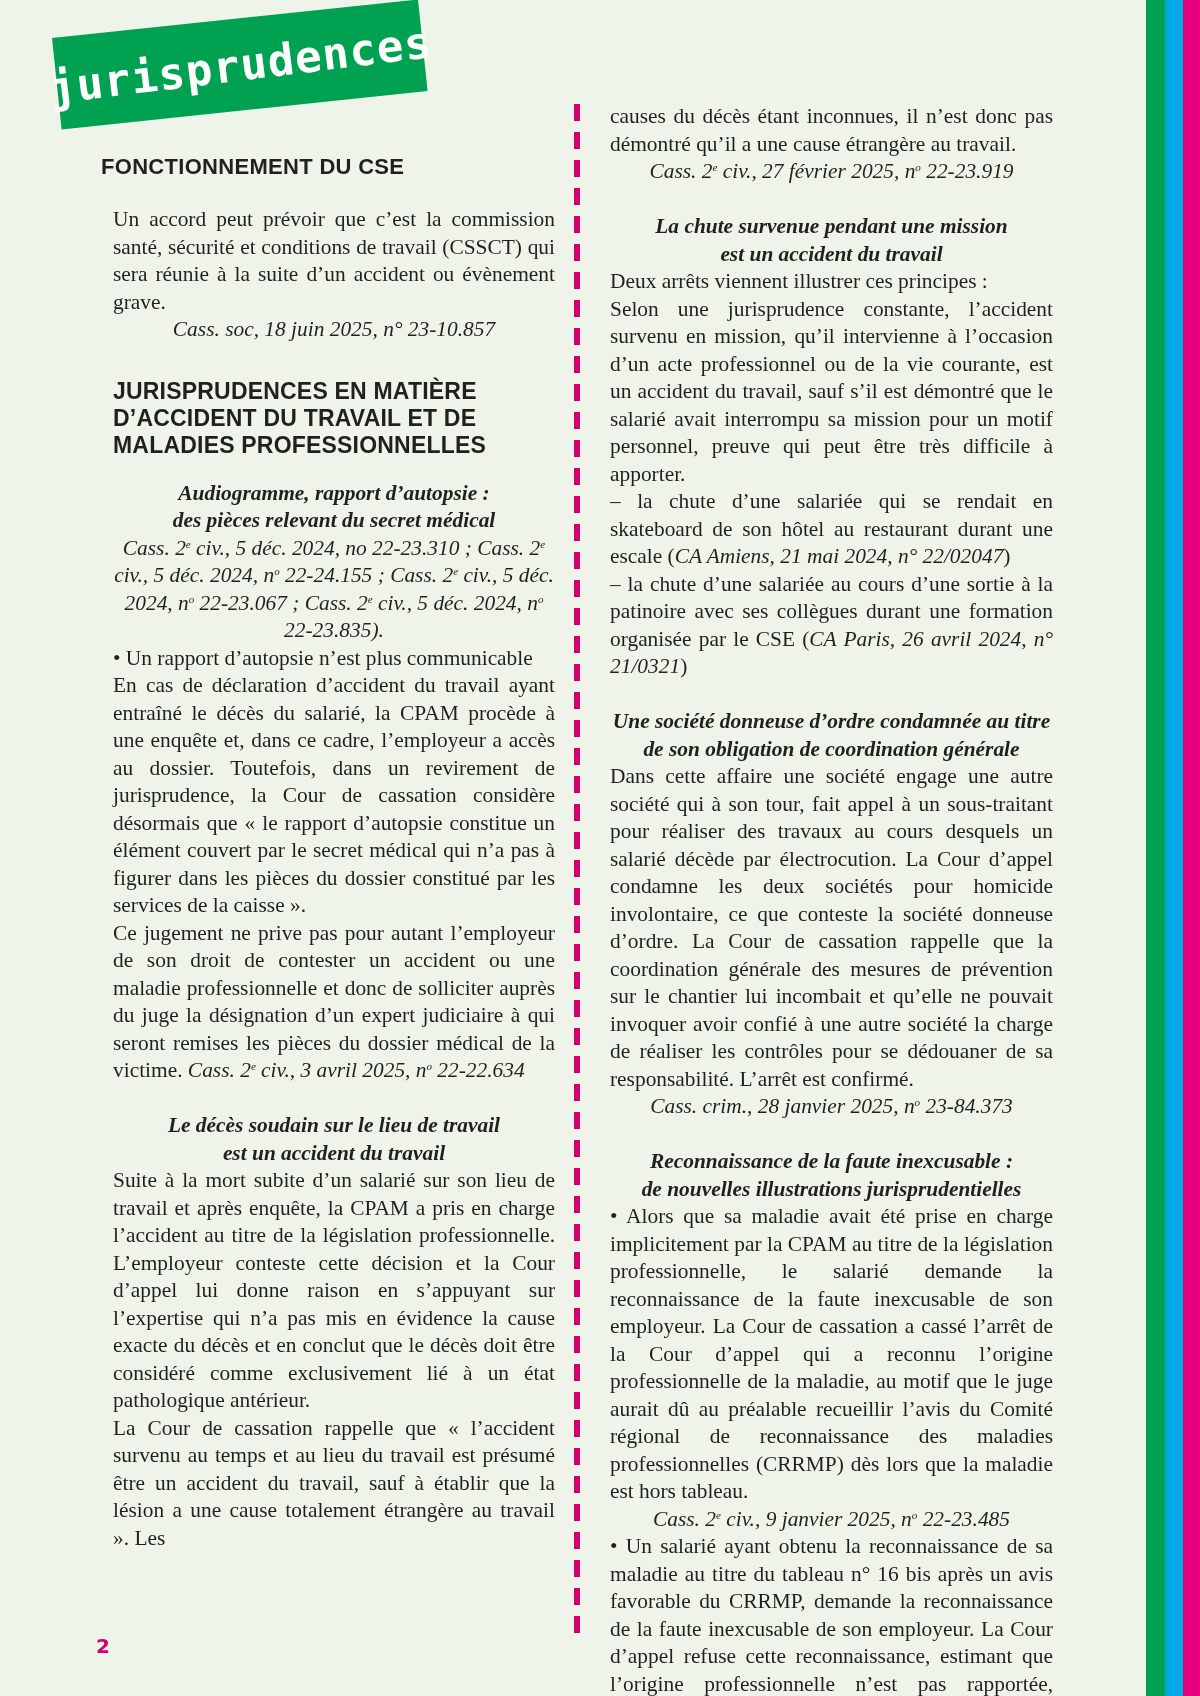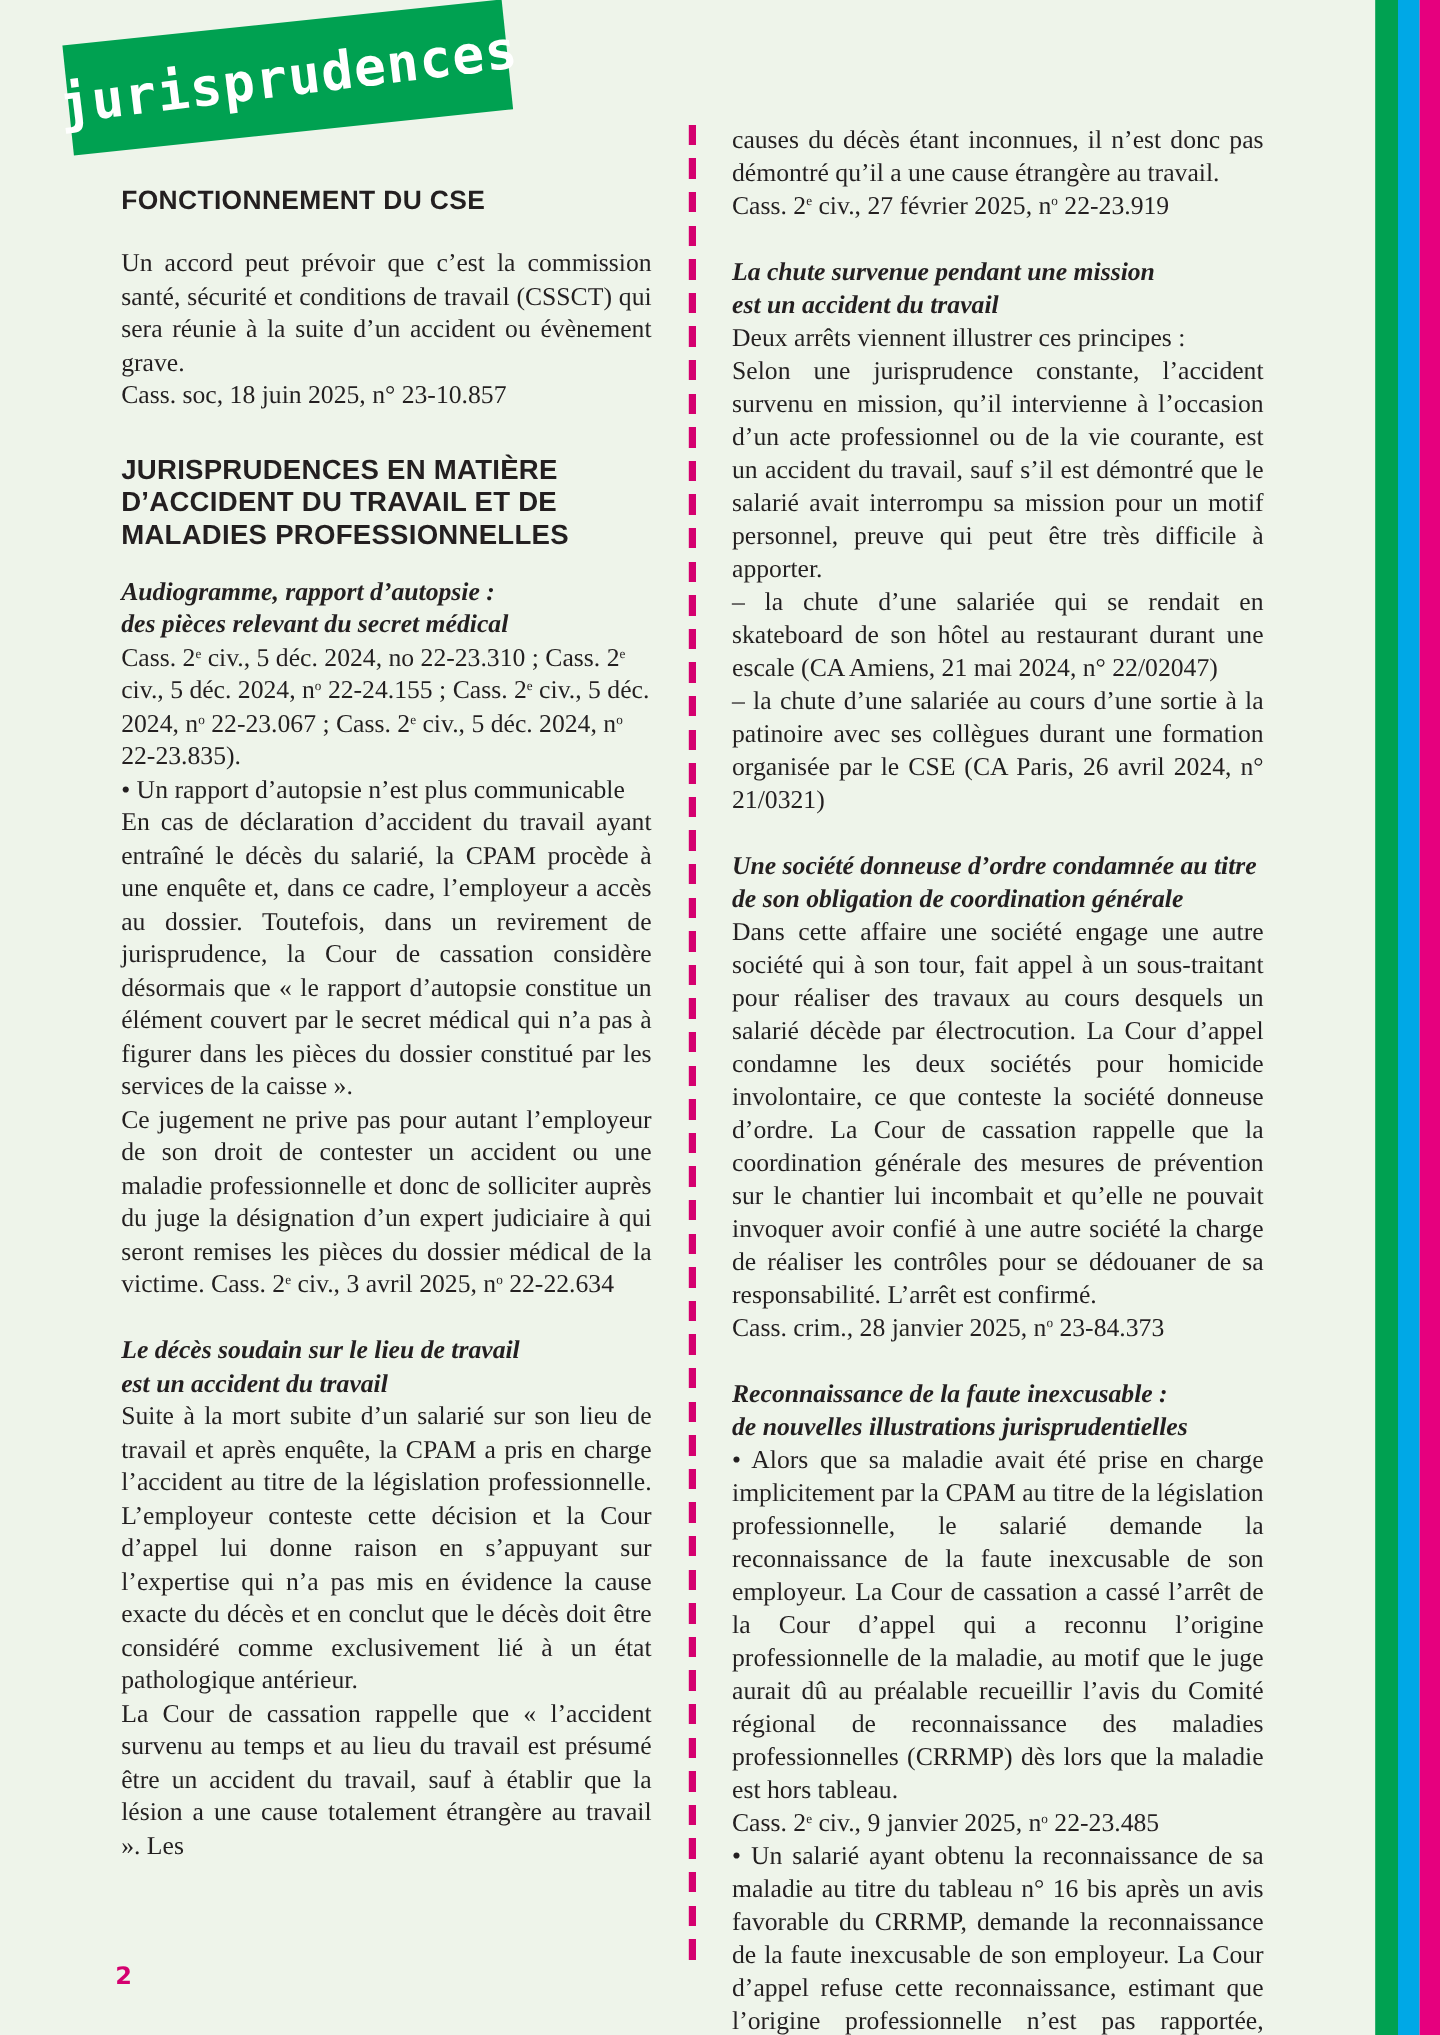--- a/index.html
+++ b/index.html
@@ -32,21 +32,21 @@
     transform: rotate(-1deg);
   }
 
   .col {
     position: absolute;
     font-size: 21.4px;
     line-height: 27.5px;
     text-align: justify;
     hyphens: manual;
   }
-  .col-left  { left: 101px; top: 206px; width: 442px; }
+  .col-left  { left: 113px; top: 206px; width: 442px; }
   .col-right { left: 610px; top: 103px; width: 443px; }
 
   .h-sans {
     font-family: "Liberation Sans", "DejaVu Sans", sans-serif;
     font-weight: bold;
     text-align: left;
     color: #231f20;
     margin: 0;
   }
   .h-cse {
@@ -54,23 +54,23 @@
     font-size: 22px; letter-spacing: 0.3px;
   }
   .h-main {
     font-size: 23px; line-height: 27px;
     margin: 34px 0 21px 0;
     letter-spacing: 0.2px;
   }
   p { margin: 0; }
   .sub {
     font-style: italic; font-weight: bold;
-    text-align: left;
+    text-align: center;
   }
-  .cite { text-align: left; }
+  .cite { font-style: italic; text-align: center; }
   .gap { height: 27.5px; }
   sup { font-size: 11px; vertical-align: 7px; line-height: 0; }
 
   .divider {
     position: absolute; left: 574px; top: 104px;
     width: 6px; height: 1540px;
     background: repeating-linear-gradient(to bottom,
       #d4006f 0px, #d4006f 17px, transparent 17px, transparent 28px);
   }
   .page-num {

